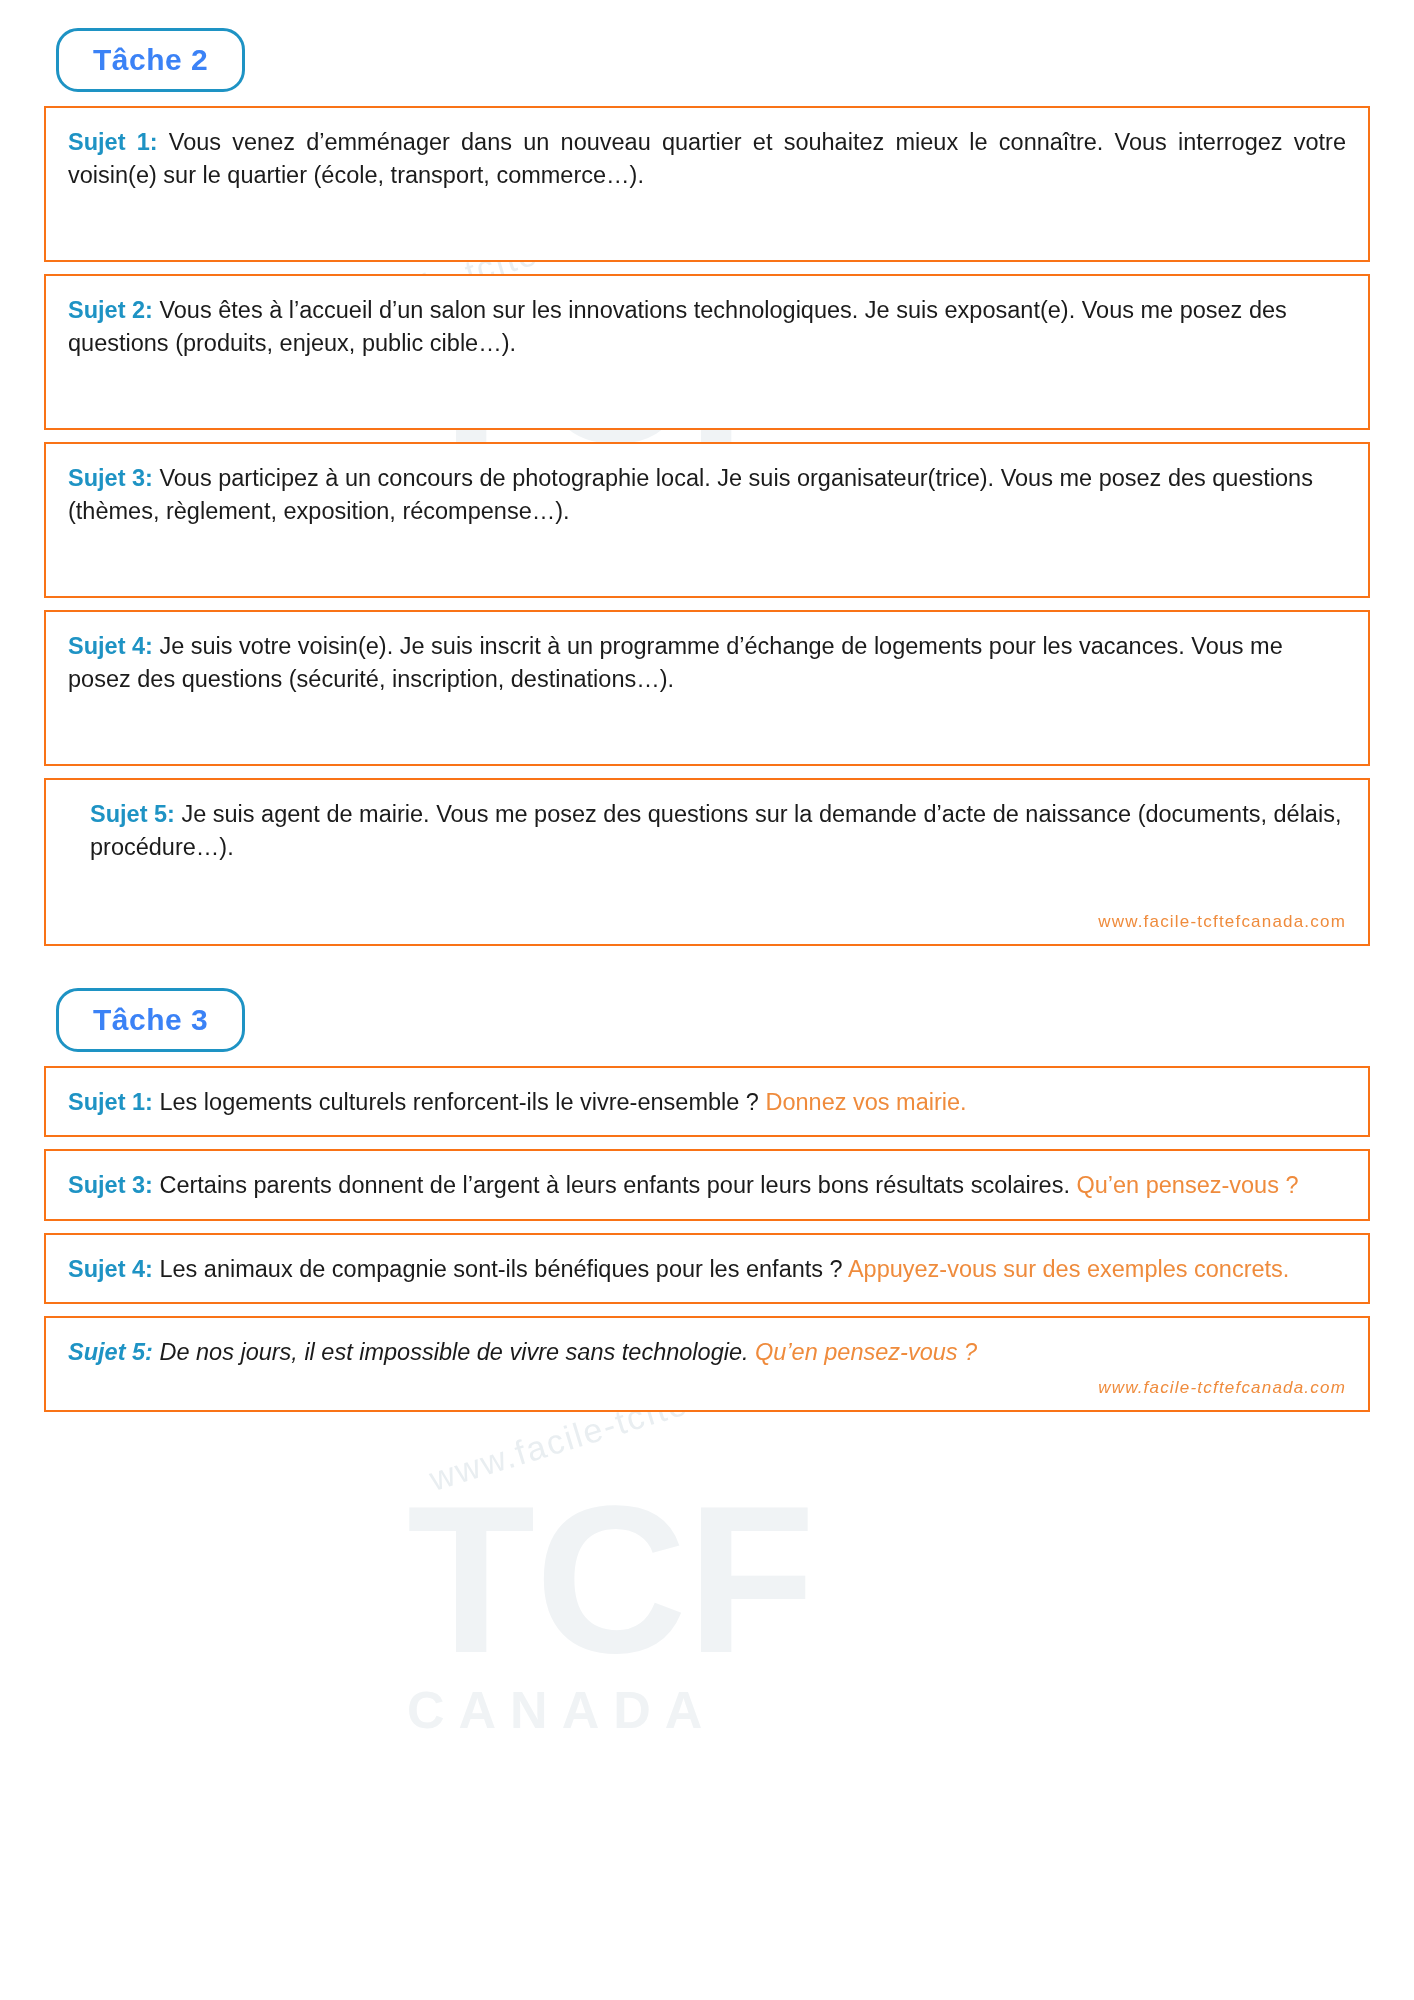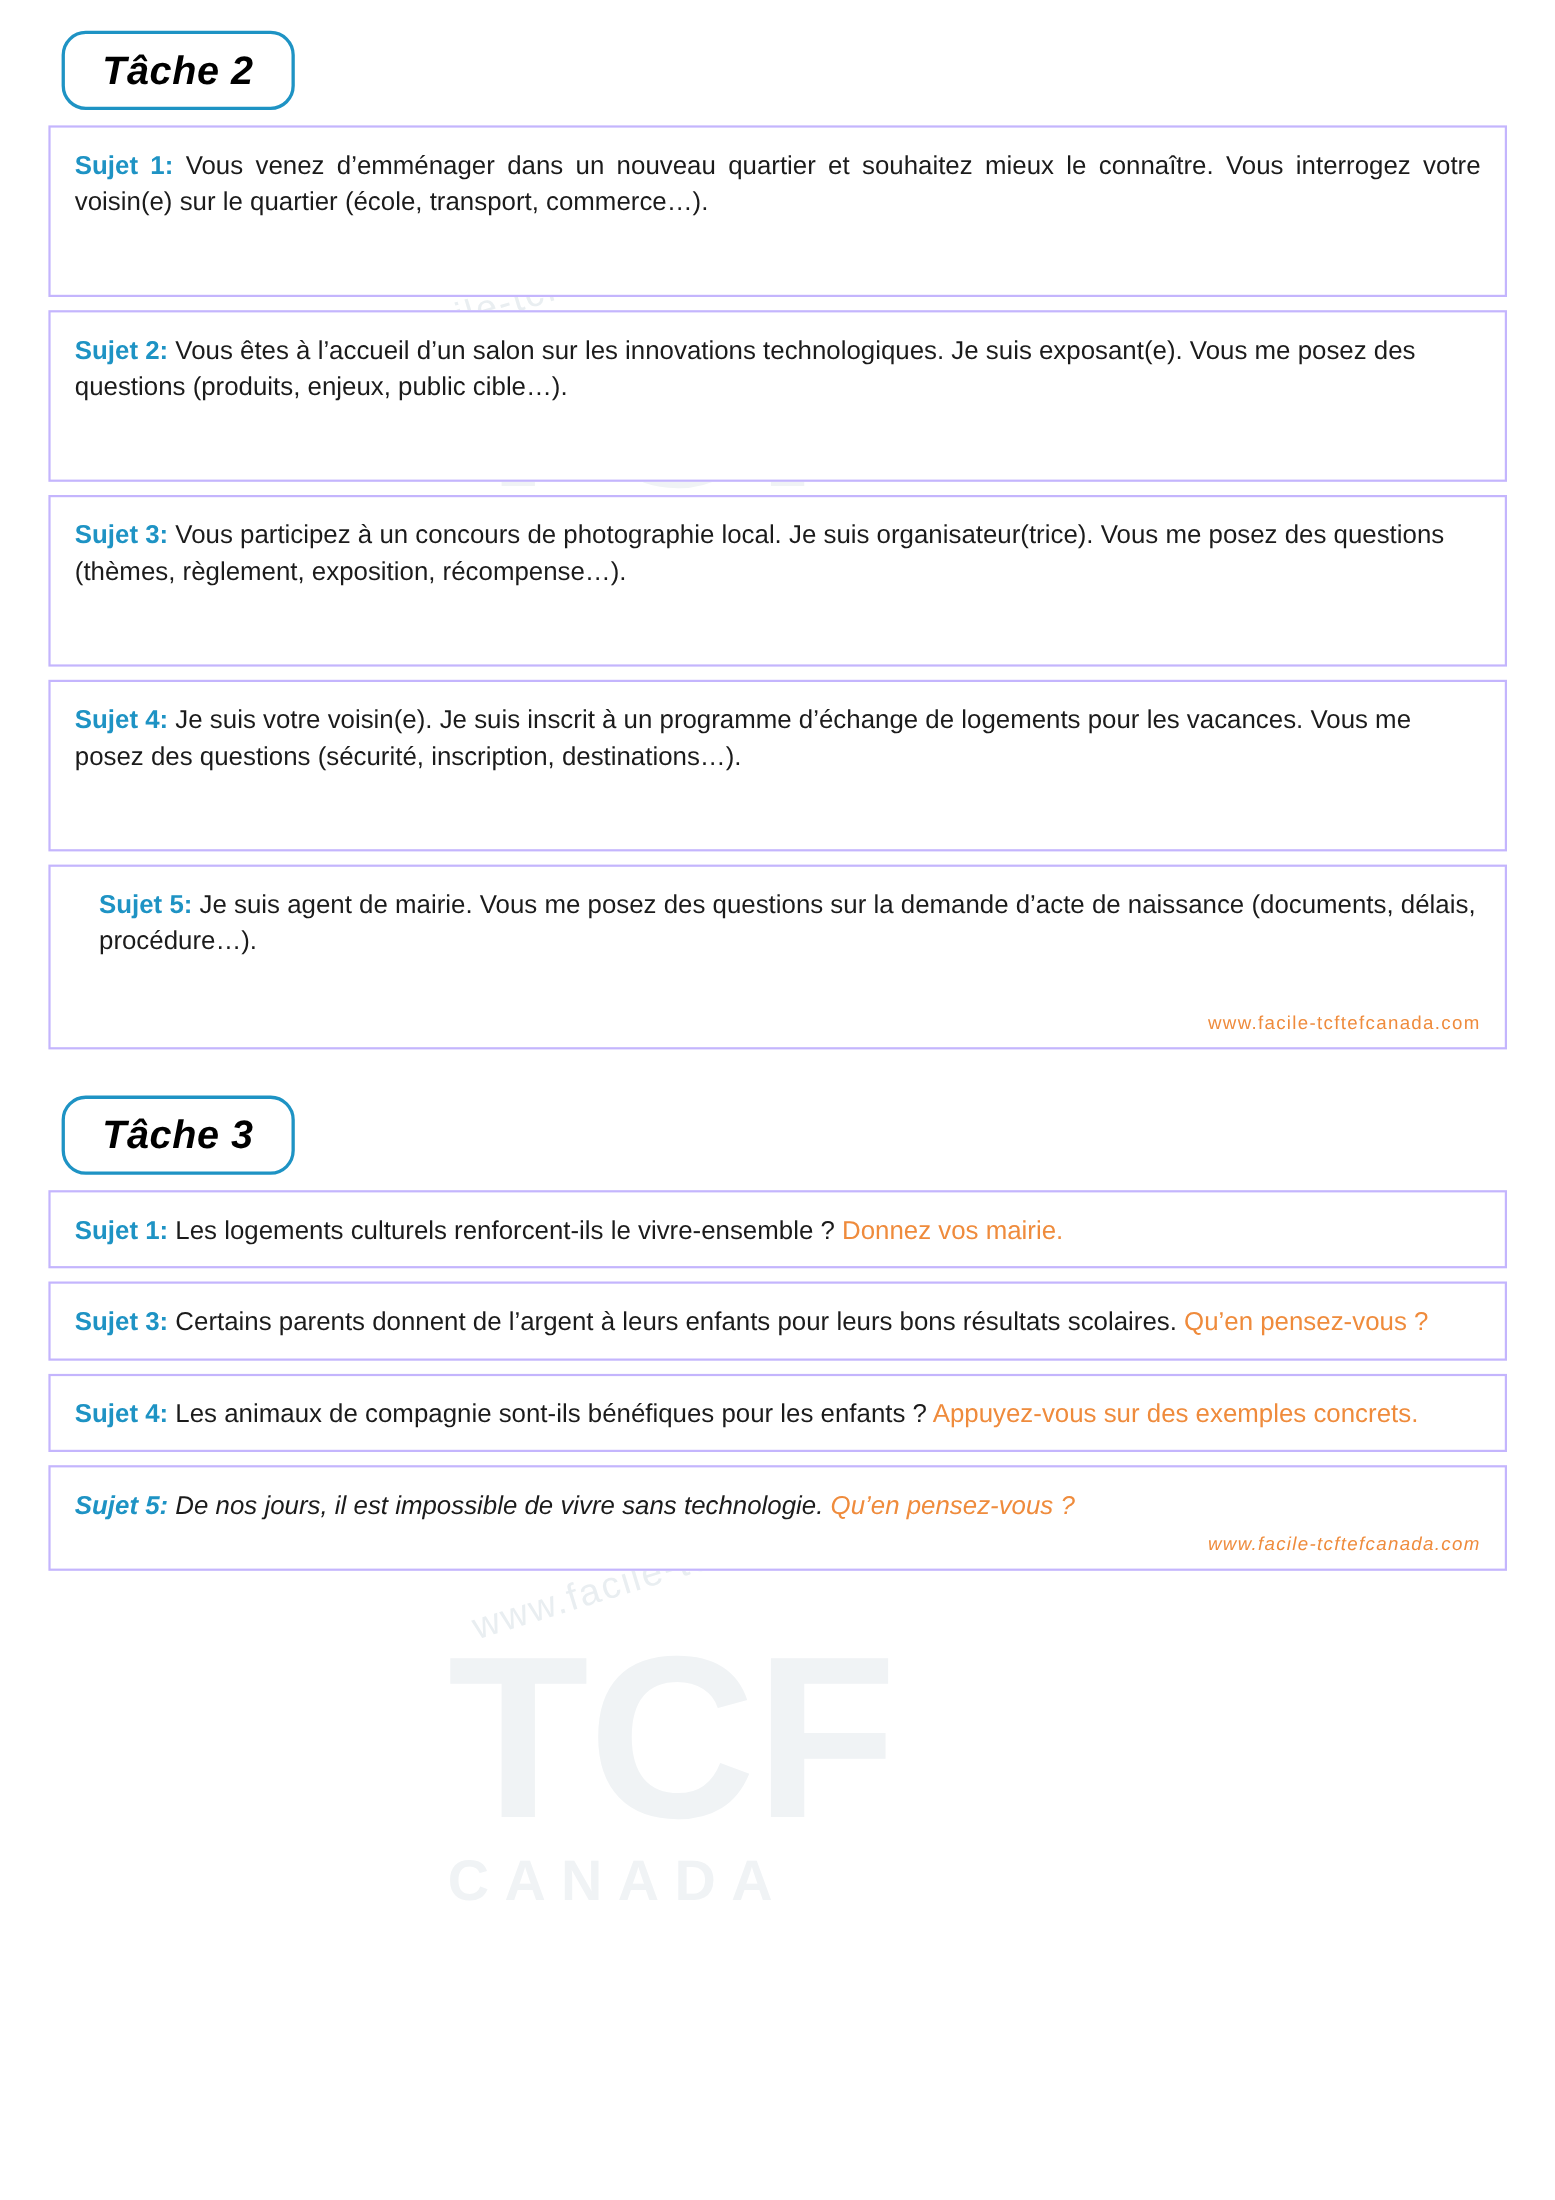--- a/index.html
+++ b/index.html
@@ -53,30 +53,29 @@
   .task-pill {
     display: inline-block;
     border: 3px solid #1e93c4;
     border-radius: 22px;
     padding: 12px 34px;
     margin-left: 12px;
     margin-bottom: 14px;
     background: #ffffff;
   }
   .task-pill .label {
-    color: #000000;
-    font-size: 36px;
+    color: #3b82f6;
+    font-size: 30px;
     font-weight: bold;
     letter-spacing: 0.5px;
-    font-style: italic;
   }
 
   
   .box {
-    border: 2px solid #c4b5fd;
+    border: 2px solid #f97316;
     background: #ffffff;
     margin-bottom: 12px;
     padding: 18px 22px 16px 22px;
     position: relative;
   }
   .box.t2 { min-height: 156px; }
   .box.t3 { min-height: 58px; }
 
   .line {
     font-size: 23.5px;

